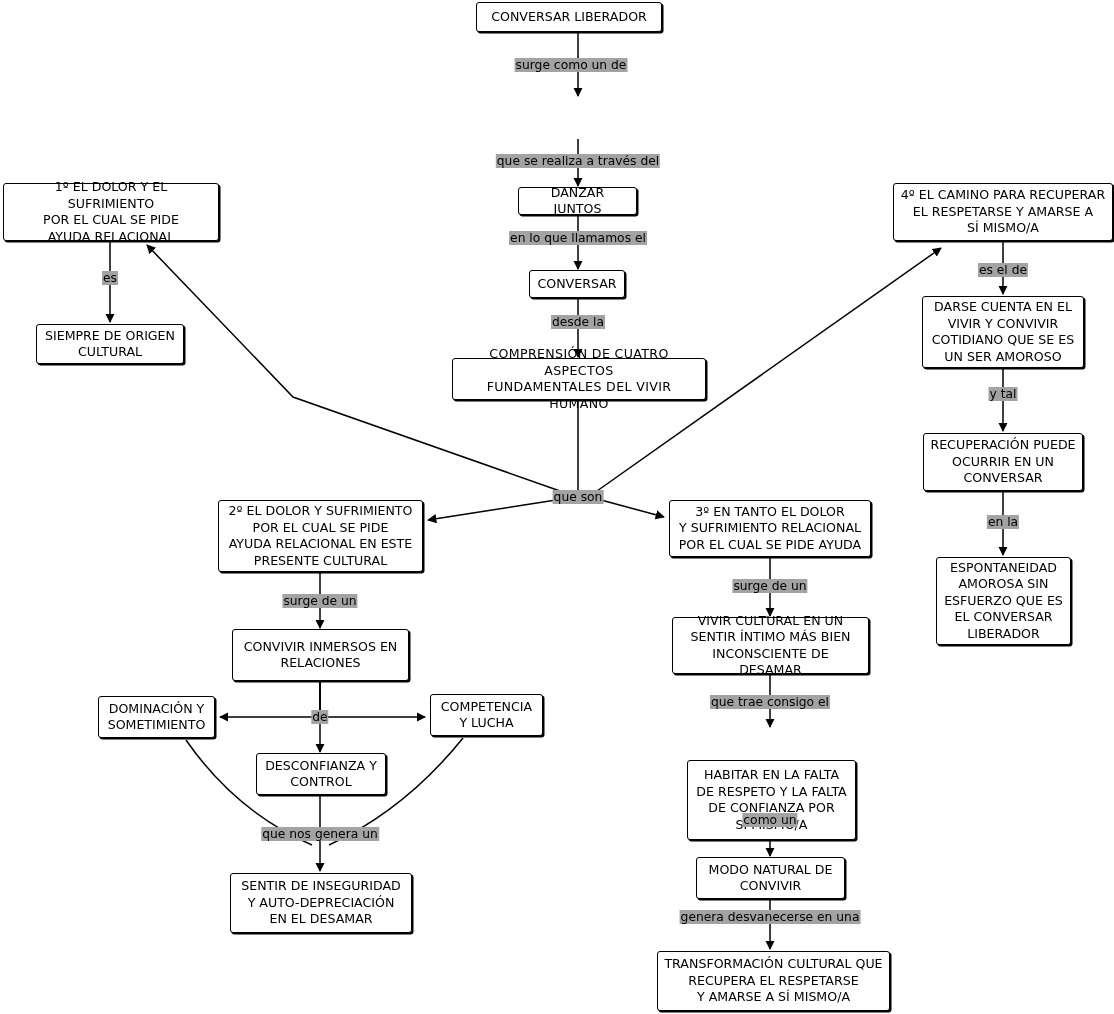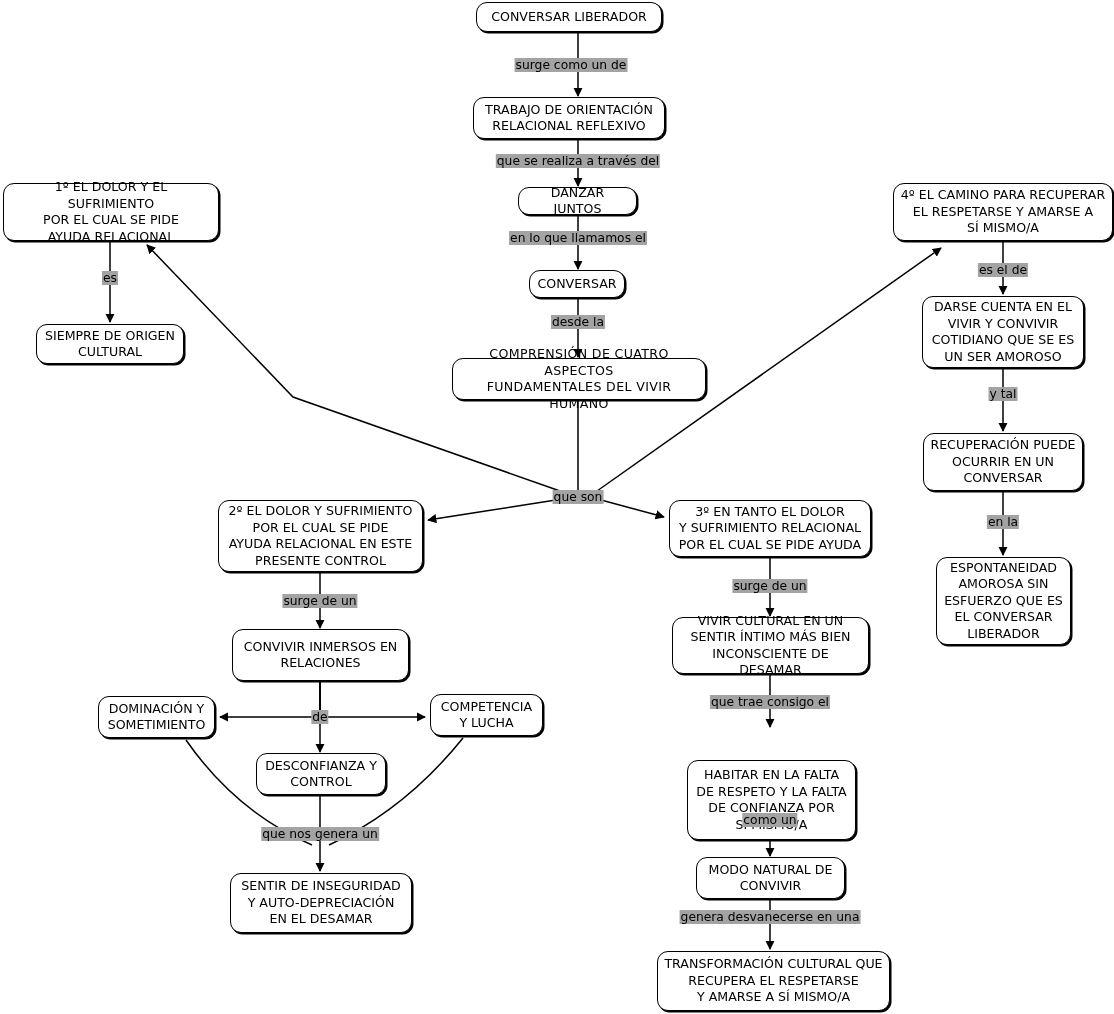--- a/index.html
+++ b/index.html
@@ -20,21 +20,21 @@
     left: 0;
     top: 0;
     width: 1114px;
     height: 1014px;
     pointer-events: none;
   }
   .node {
     position: absolute;
     box-sizing: border-box;
     border: 1.6px solid #000000;
-    border-radius: 11px;
+    border-radius: 3px;
     background: #ffffff;
     color: #000000;
     display: flex;
     align-items: center;
     justify-content: center;
     text-align: center;
     line-height: 16.5px;
     font-size: 12.6px;
     white-space: pre-line;
     padding: 2px 6px;
@@ -99,41 +99,39 @@
       <path d="M 770 899 L 770 949" marker-end="url(#ah)"></path>
 
       <path d="M 1003 241 L 1003 294" marker-end="url(#ah)"></path>
       <path d="M 1003 368 L 1003 431" marker-end="url(#ah)"></path>
       <path d="M 1003 491 L 1003 555" marker-end="url(#ah)"></path>
     </g>
   </svg>
 
   <div class="node" style="left:476px; top:2px; width:186px; height:30px;">CONVERSAR LIBERADOR</div>
 
-  <div class="node" style="left:473px; top:97px; width:192px; height:42px;">TRABAJO DE ORIENTACIÓN
-RELACIONAL REFLEXIVO</div>
 
   <div class="node" style="left:518px; top:187px; width:119px; height:28px;">DANZAR JUNTOS</div>
 
   <div class="node" style="left:529px; top:270px; width:96px; height:28px;">CONVERSAR</div>
 
   <div class="node wide-track" style="left:452px; top:358px; width:254px; height:42px;">COMPRENSIÓN DE CUATRO ASPECTOS
 FUNDAMENTALES DEL VIVIR HUMANO</div>
 
   <div class="node" style="left:3px; top:183px; width:216px; height:58px;">1º EL DOLOR Y EL SUFRIMIENTO
 POR EL CUAL SE PIDE
 AYUDA RELACIONAL</div>
 
   <div class="node" style="left:36px; top:324px; width:148px; height:40px;">SIEMPRE DE ORIGEN
 CULTURAL</div>
 
   <div class="node" style="left:218px; top:500px; width:205px; height:72px;">2º  EL DOLOR Y SUFRIMIENTO
 POR EL CUAL SE PIDE
 AYUDA RELACIONAL EN ESTE
-PRESENTE CONTROL</div>
+PRESENTE CULTURAL</div>
 
   <div class="node" style="left:232px; top:629px; width:177px; height:52px;">CONVIVIR INMERSOS EN
 RELACIONES</div>
 
   <div class="node" style="left:98px; top:696px; width:117px; height:42px;">DOMINACIÓN Y
 SOMETIMIENTO</div>
 
   <div class="node" style="left:430px; top:694px; width:113px; height:42px;">COMPETENCIA
 Y LUCHA</div>
 

